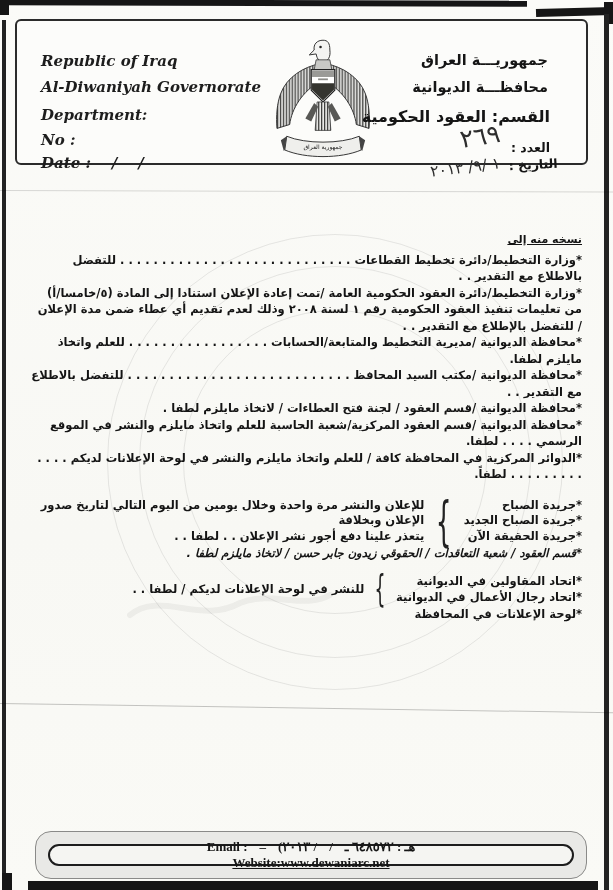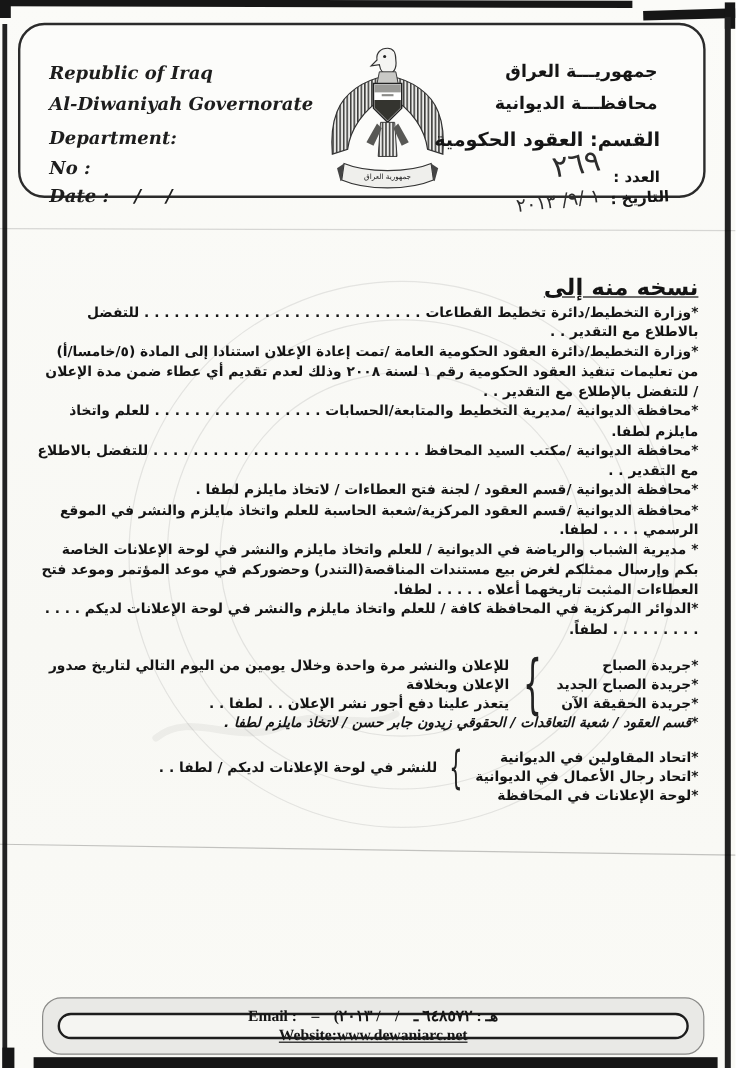--- a/index.html
+++ b/index.html
@@ -30,21 +30,21 @@
   .wm2 { left:139px; top:266px; width:392px; height:392px; }
   .wm3 { left:183px; top:310px; width:304px; height:304px; }
   .smudge { position:absolute; pointer-events:none; opacity:.55; }
   .fold { position:absolute; height:1px; background:rgba(0,0,0,.14); transform-origin:left center; }
   .fold1 { left:-4px; top:190px; width:621px; transform:rotate(.15deg); }
   .fold2 { left:-4px; top:703px; width:622px; transform:rotate(.85deg); background:rgba(0,0,0,.22); }
 
   
   .header-box {
     position:absolute; left:15px; top:19px; width:573px; height:146px;
-    border:2px solid #2b2b2b; border-radius:22px;
+    border:2px solid #2b2b2b; border-radius:6px;
     background:rgba(255,255,255,.35);
   }
   .eng { position:absolute; left:24px; top:0; width:230px;
          font-family:"DejaVu Serif", serif; font-style:italic; font-weight:bold;
          font-size:15px; color:#1d1d1d; }
   .eng div { position:absolute; left:0; white-space:nowrap; }
   .e1 { top:31px; } .e2 { top:57px; } .e3 { top:85px; } .e4 { top:110px; } .e5 { top:133px; }
 
   .arh { position:absolute; right:0; top:0; direction:rtl; text-align:right; font-weight:bold; }
   .arh > div { position:absolute; white-space:nowrap; }
@@ -59,21 +59,21 @@
                transform:rotate(-4deg); margin-right:4px; }
 
   .emblem { position:absolute; left:257px; top:11px; width:98px; height:136px; }
 
   
   .body-txt {
     position:absolute; right:31px; top:232px; width:551px;
     direction:rtl; text-align:right;
     font-size:11.5px; font-weight:bold; line-height:16.5px; color:#141414;
   }
-  .body-txt .heading { font-size:19px; text-decoration:underline; margin-bottom:3px; }
+  .body-txt .heading { font-size:11px; text-decoration:underline; margin-bottom:3px; }
   .body-txt p { margin:0; }
   .group { display:flex; align-items:flex-start; gap:7px; }
   .g3 { margin-top:15px; }
   .g2 { margin-top:13px; align-items:center; }
   .g-names div { line-height:15.8px; white-space:nowrap; }
   .g-brace { direction:ltr; unicode-bidi:isolate; font-weight:400; color:#222;
              align-self:center; line-height:1; }
   .b3 { font-size:40px; transform:scale(.62,1.35); }
   .b2 { font-size:28px; transform:scale(.62,1.35); }
   .g-note div { line-height:15.8px; }
@@ -170,21 +170,20 @@
   </div>
 
   <div class="body-txt" dir="rtl">
     <div class="heading">نسخه منه إلى</div>
     <p>*وزارة التخطيط/دائرة تخطيط القطاعات . . . . . . . . . . . . . . . . . . . . . . . . . . . . للتفضل بالاطلاع مع التقدير . .</p>
     <p>*وزارة التخطيط/دائرة العقود الحكومية العامة /تمت إعادة الإعلان استنادا إلى المادة (٥/خامسا/أ) من تعليمات تنفيذ العقود الحكومية رقم ١ لسنة ٢٠٠٨ وذلك لعدم تقديم أي عطاء ضمن مدة الإعلان / للتفضل بالإطلاع مع التقدير . .</p>
     <p>*محافظة الديوانية /مديرية التخطيط والمتابعة/الحسابات . . . . . . . . . . . . . . . . . للعلم واتخاذ مايلزم لطفا.</p>
     <p>*محافظة الديوانية /مكتب السيد المحافظ . . . . . . . . . . . . . . . . . . . . . . . . . . . للتفضل بالاطلاع مع التقدير . .</p>
     <p>*محافظة الديوانية /قسم العقود / لجنة فتح العطاءات / لاتخاذ مايلزم لطفا .</p>
     <p>*محافظة الديوانية /قسم العقود المركزية/شعبة الحاسبة للعلم واتخاذ مايلزم والنشر في الموقع الرسمي . . . . لطفا.</p>
-    <p>* مديرية الشباب والرياضة في الديوانية / للعلم واتخاذ مايلزم والنشر في لوحة الإعلانات الخاصة بكم وإرسال ممثلكم لغرض بيع  مستندات المناقصة(التندر) وحضوركم في موعد المؤتمر وموعد فتح العطاءات المثبت تاريخهما أعلاه . . . . . لطفا.</p>
     <p>*الدوائر المركزية في المحافظة كافة / للعلم واتخاذ مايلزم والنشر في لوحة الإعلانات لديكم . . . . . . . . . . . . .  لطفاً.</p>
 
     <div class="group g3">
       <div class="g-names">
         <div>*جريدة الصباح</div>
         <div>*جريدة الصباح الجديد</div>
         <div>*جريدة الحقيقة الآن</div>
       </div>
       <div class="g-brace b3">{</div>
       <div class="g-note">

